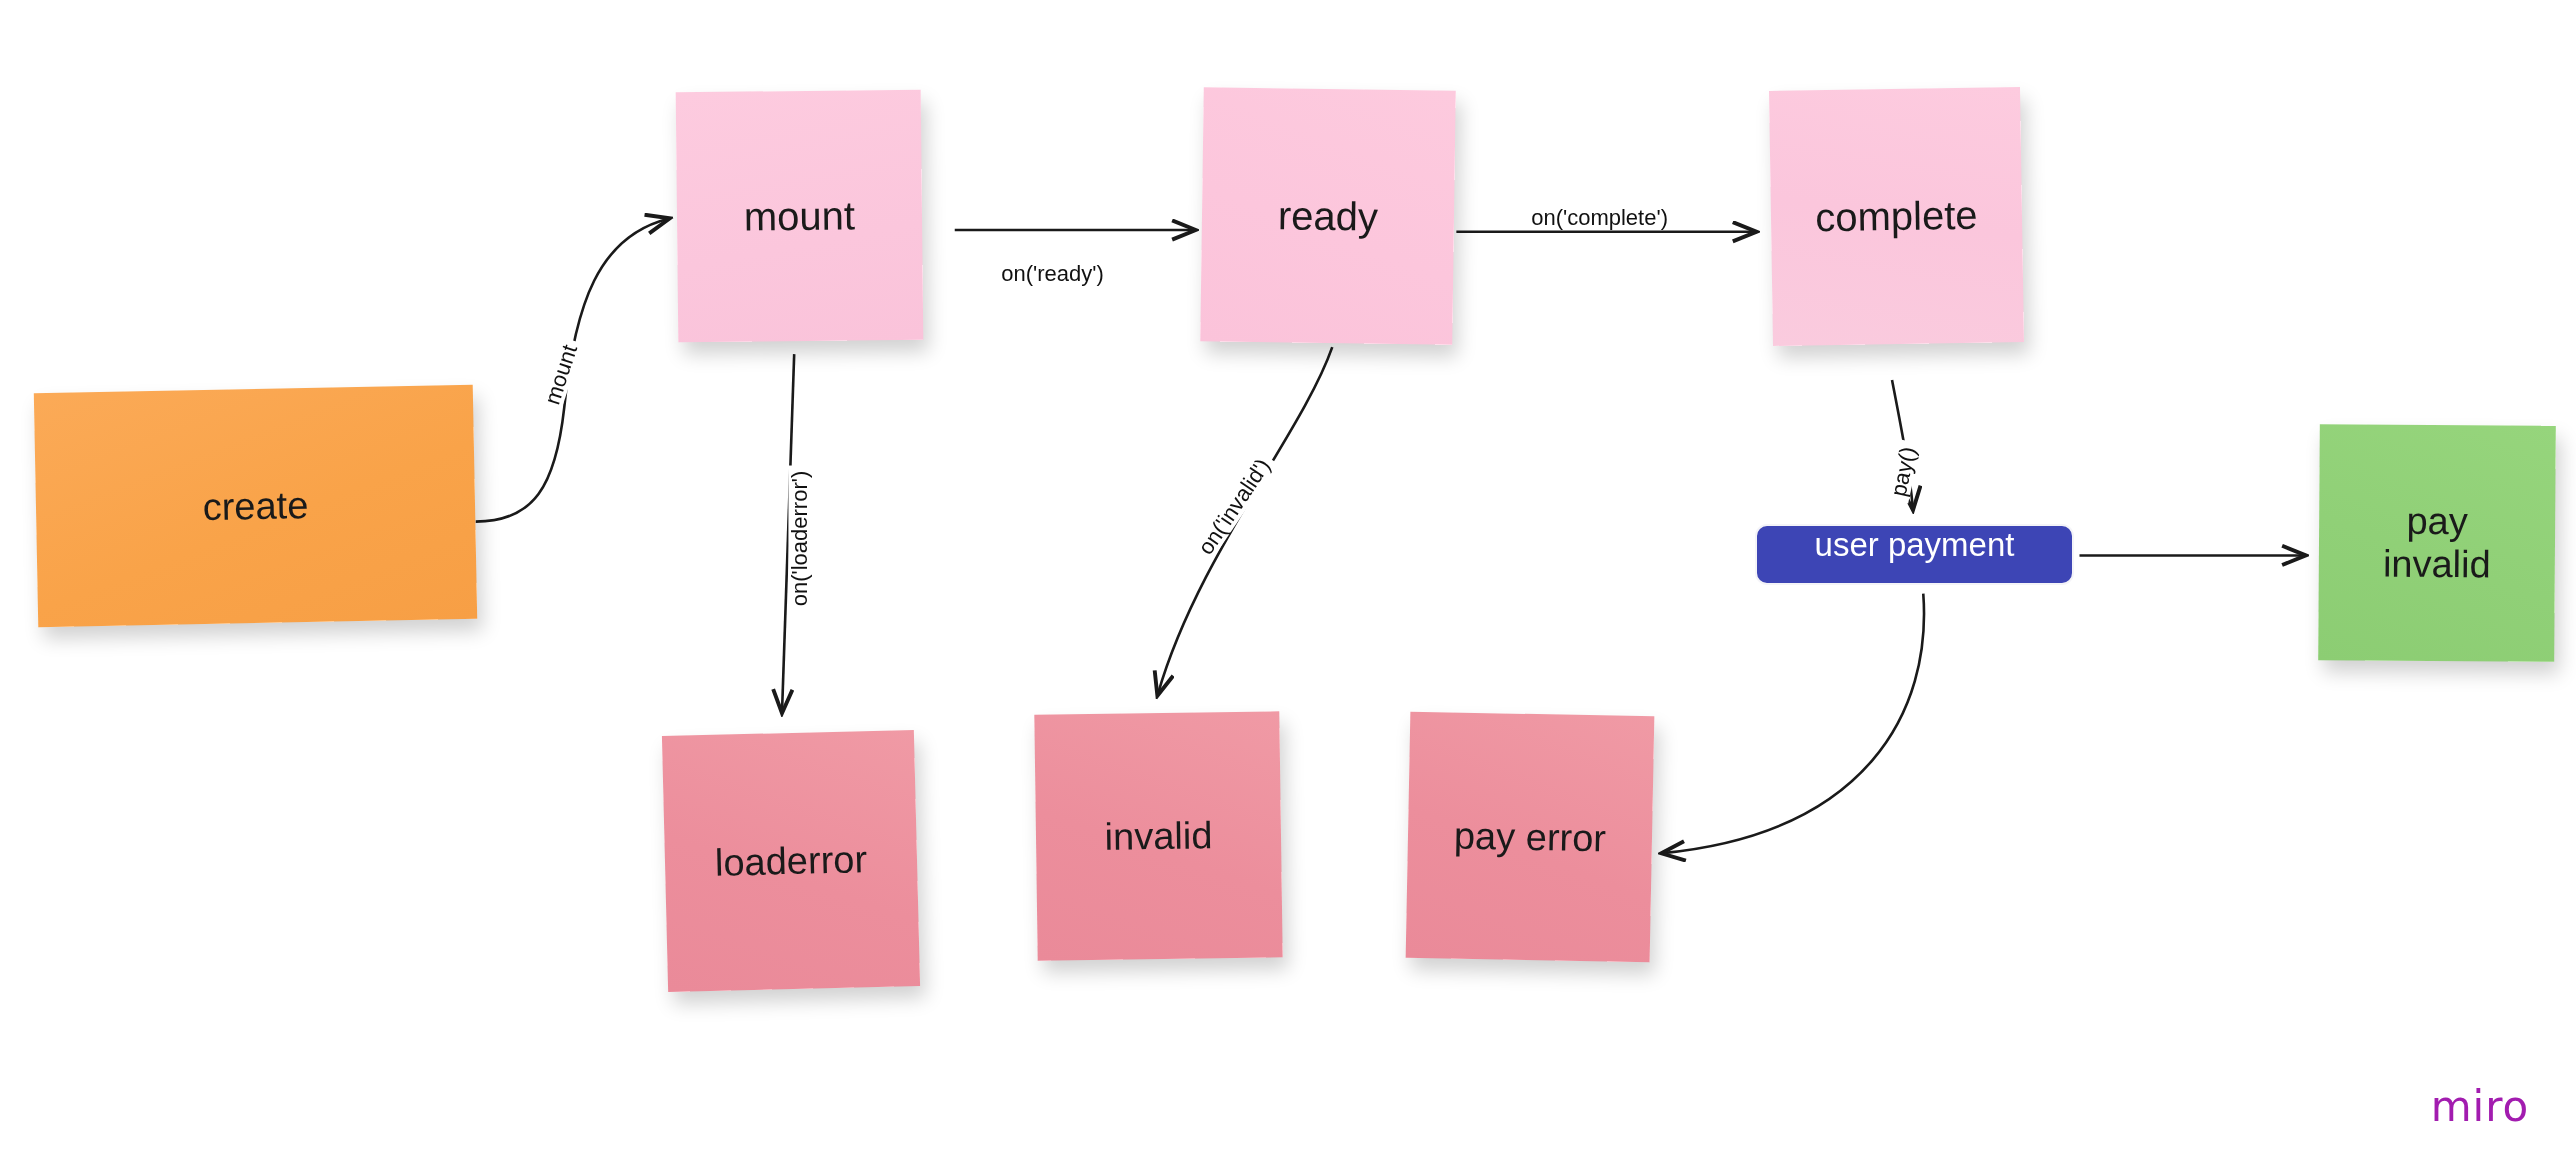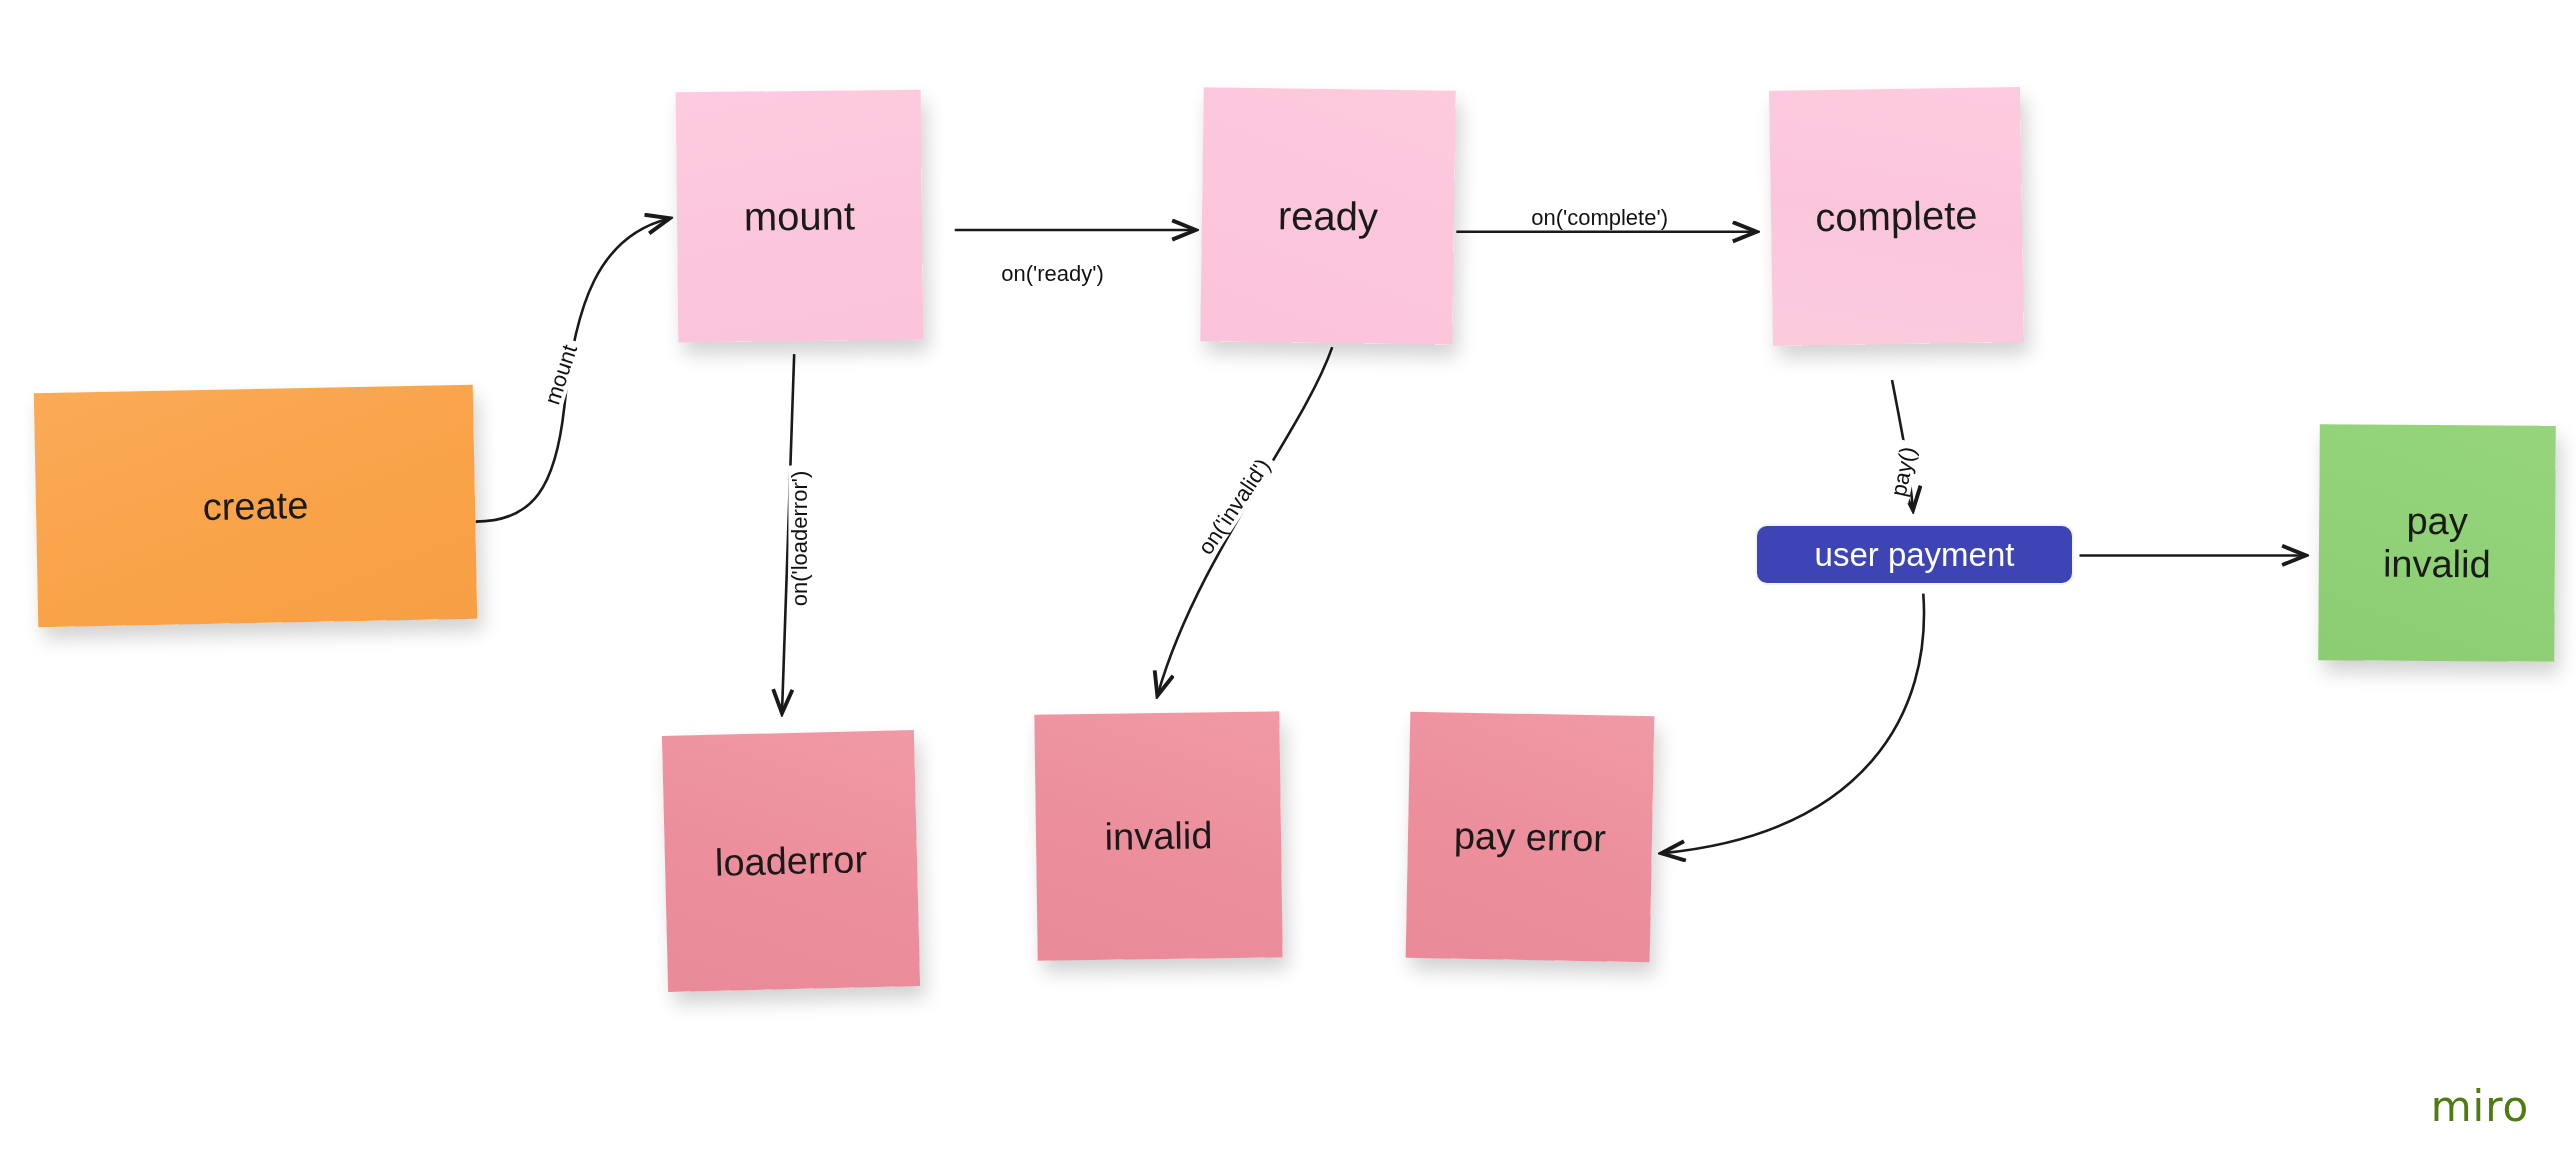--- a/index.html
+++ b/index.html
@@ -82,21 +82,21 @@
     font-size: 38px;
   }
   
   #shape-user-payment {
     position: absolute;
     left: 1755px; top: 524px; width: 319px; height: 61px;
     background: #3d45b5;
     border-radius: 12px;
     border: 2.6px solid #f4f4f8;
     display: flex;
-    align-items: center;
+    align-items: flex-start;
     justify-content: center;
     color: #ffffff;
     font-size: 33px;
     box-sizing: border-box;
   }
   
   #connectors {
     position: absolute;
     left: 0; top: 0;
     width: 2576px;
@@ -122,21 +122,21 @@
   #label-on-complete{ left: 1526px; top: 206px; }
   #label-on-loaderror { left: 727px; top: 527px; transform: rotate(-90deg); transform-origin: center center; }
   #label-on-invalid { left: 1174px; top: 495px; transform: rotate(-56deg); transform-origin: center center; }
   #label-pay        { left: 1873px; top: 460px; transform: rotate(-78deg); transform-origin: center center; }
   
   #miro-logo {
     position: absolute;
     right: 47px;
     bottom: 38px;
     font-size: 42px;
-    color: #4d7c0f;
+    color: #a21caf;
     letter-spacing: 0.9px;
     font-family: "DejaVu Sans", sans-serif;
   }
 </style>
 </head>
 <body>
 
 <div id="board">
 
   <svg id="connectors" viewBox="0 0 2968 1347">

